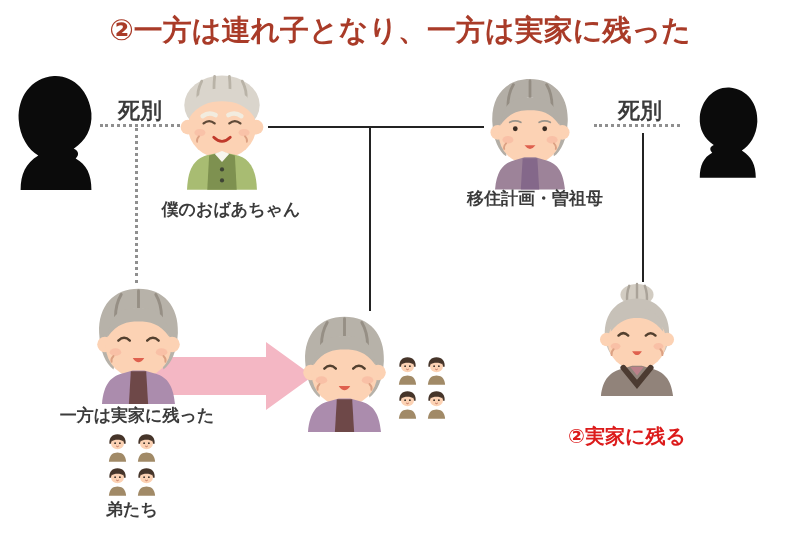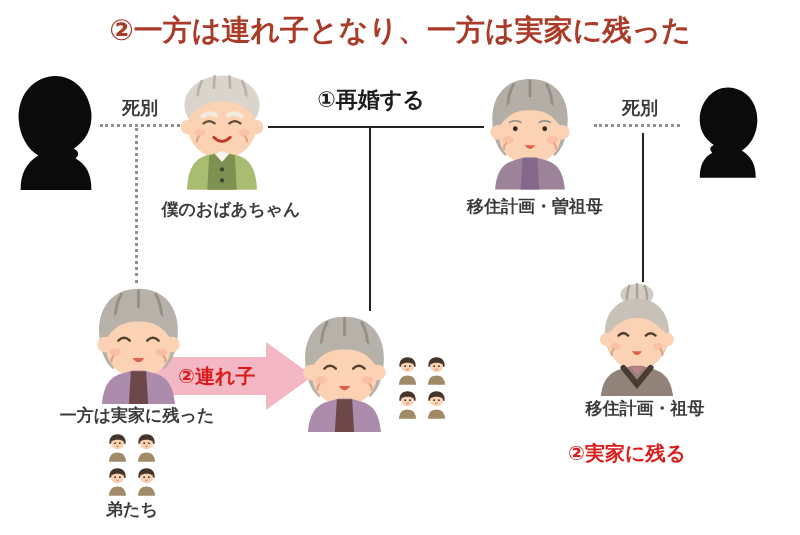--- a/index.html
+++ b/index.html
@@ -6,52 +6,52 @@
   .canvas{
     position:relative;width:800px;height:518px;background:#ffffff;overflow:hidden;
     font-family:"DejaVu Sans","Liberation Sans",sans-serif;
   }
   .abs{position:absolute;}
   .title{
     left:0;right:0;top:11px;text-align:center;
     font-size:29px;font-weight:bold;color:#a93b28;letter-spacing:0px;
   }
   .label{font-size:17px;font-weight:600;color:#3b3b3b;text-align:center;line-height:1.1;}
-  .sep{font-size:18px;font-weight:600;color:#3b3b3b;text-align:center;}
+  .sep{font-size:22px;font-weight:600;color:#3b3b3b;text-align:center;}
   .marriage{font-size:22px;font-weight:bold;color:#1c1c1c;text-align:center;}
   .red-note{font-size:20px;font-weight:bold;color:#dc1b1b;white-space:nowrap;}
   .dot-h{height:0;border-top:3px dotted #8f8f8f;}
   .dot-v{width:0;border-left:3px dotted #8f8f8f;}
   .sol-h{height:0;border-top:2px solid #232323;}
   .sol-v{width:0;border-left:2px solid #232323;}
   
   .sil-left{left:12px;top:72px;width:90px;height:118px;}
   .sep-left{left:98px;top:96px;width:84px;}
   .doth-left{left:100px;top:124px;width:80px;}
   .dotv-left{left:135px;top:128px;height:155px;}
   .oldman{left:176px;top:66px;width:92px;height:124px;}
   .father-label{left:148px;top:200px;width:166px;}
   .marriage-label{left:301px;top:85px;width:140px;}
   .mline{left:268px;top:126px;width:216px;}
   .vline-c{left:369px;top:127px;height:184px;}
   .ggm{left:484px;top:69px;width:92px;height:125px;}
-  .ggm-label{left:445px;top:197px;width:180px;}
+  .ggm-label{left:445px;top:189px;width:180px;}
   .sep-right{left:598px;top:96px;width:84px;}
   .doth-right{left:594px;top:124px;width:86px;}
   .sil-right{left:692px;top:74px;width:70px;height:114px;transform:scaleX(-1);}
   .vline-r{left:642px;top:133px;height:149px;}
   .arrow{left:154px;top:339px;width:161px;height:75px;}
   .arrow-label{left:178px;top:363px;}
   .gma-left{left:90px;top:283px;width:97px;height:121px;}
   .my-label{left:47px;top:406px;width:180px;}
   .gma-center{left:296px;top:311px;width:97px;height:121px;}
   .kids-center{left:397px;top:356px;}
   .bun-gma{left:590px;top:281px;width:94px;height:115px;}
   .gm-label{left:555px;top:399px;width:180px;}
-  .stay-label{left:568px;top:440px;}
+  .stay-label{left:568px;top:423px;}
   .kids-left{left:107px;top:433px;}
   .brothers-label{left:98px;top:500px;width:68px;}
   .kids-grid{display:grid;grid-template-columns:repeat(2,21px);gap:5px 8px;}
   .kids-grid svg{width:21px;height:29px;display:block;}
 </style>
 </head>
 <body>
 
 <svg width="0" height="0" style="position:absolute" aria-hidden="true">
   <defs>
@@ -156,40 +156,38 @@
     </svg>
   <div class="abs sep sep-left">死別</div>
   <div class="abs dot-h doth-left"></div>
   <div class="abs dot-v dotv-left"></div>
 
   <svg class="abs oldman">
       <use href="#sym-oldman"></use>
     </svg>
   <div class="abs label father-label">僕のおばあちゃん</div>
 
-  <div class="abs marriage marriage-label">①再婚する</div>
   <div class="abs sol-h mline"></div>
   <div class="abs sol-v vline-c"></div>
 
   <svg class="abs ggm">
       <use href="#sym-gma-open"></use>
     </svg>
   <div class="abs label ggm-label">移住計画・曽祖母</div>
 
   <div class="abs sep sep-right">死別</div>
   <div class="abs dot-h doth-right"></div>
   <svg class="abs sil-right">
       <use href="#sym-sil"></use>
     </svg>
   <div class="abs sol-v vline-r"></div>
 
   <svg class="abs arrow">
       <use href="#sym-arrow"></use>
     </svg>
-  <div class="abs red-note arrow-label">②連れ子</div>
 
   <svg class="abs gma-left">
       <use href="#sym-gma-closed"></use>
     </svg>
   <div class="abs label my-label">一方は実家に残った</div>
 
   <svg class="abs gma-center">
       <use href="#sym-gma-closed"></use>
     </svg>
 
@@ -204,21 +202,20 @@
         <use href="#sym-boy"></use>
       </svg>
     <svg>
         <use href="#sym-boy"></use>
       </svg>
   </div>
 
   <svg class="abs bun-gma">
       <use href="#sym-gma-bun"></use>
     </svg>
-  <div class="abs label gm-label">移住計画・祖母</div>
   <div class="abs red-note stay-label">②実家に残る</div>
 
   <div class="abs kids-grid kids-left">
     <svg>
         <use href="#sym-boy"></use>
       </svg>
     <svg>
         <use href="#sym-boy"></use>
       </svg>
     <svg>

